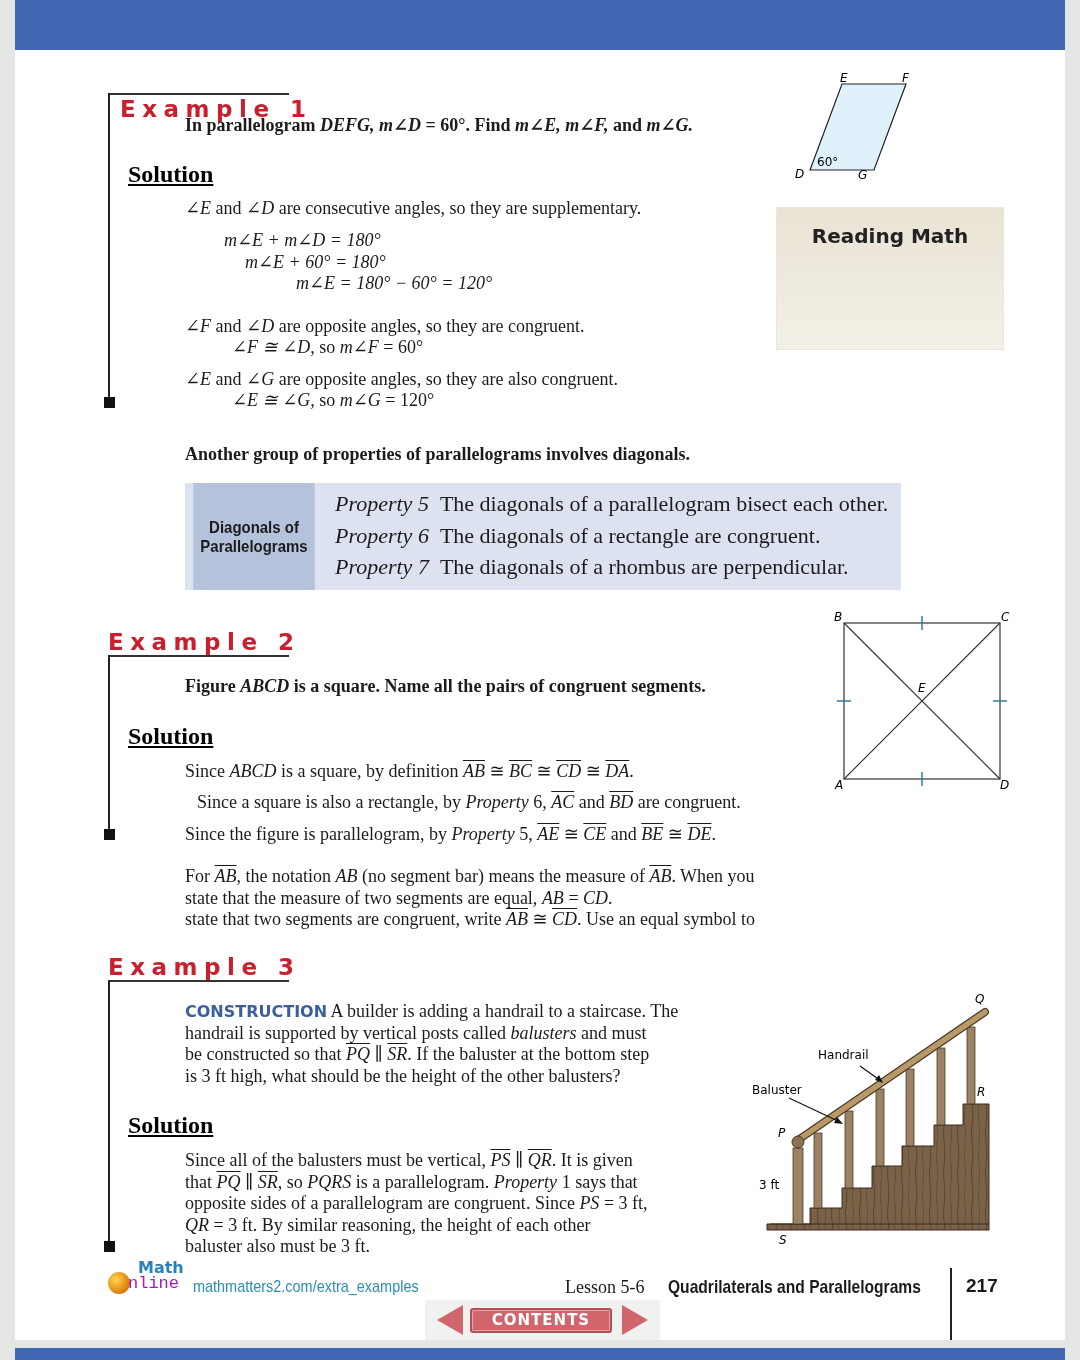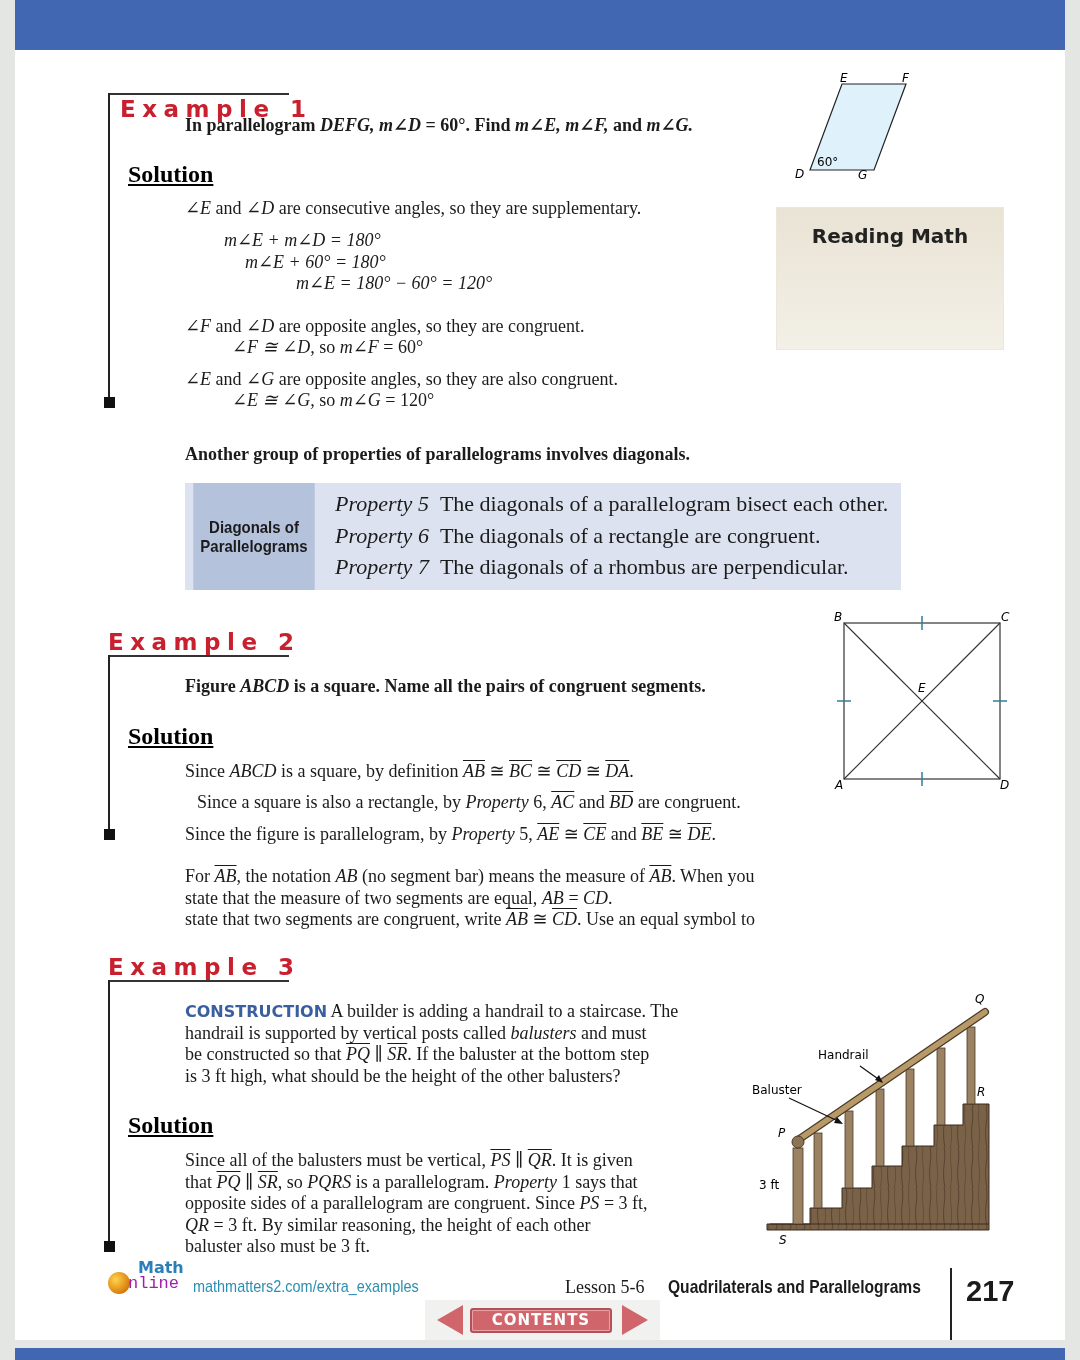--- a/index.html
+++ b/index.html
@@ -25,21 +25,21 @@
   .reading-title { font-family: "DejaVu Sans", sans-serif; font-weight: bold; font-size: 20px; color: #222; text-align: center; margin-top: 16px; }
   .reading-p { font-family: "DejaVu Sans", sans-serif; font-size: 14px; color: #222; line-height: 17px; margin: 0 0 0 14px; width: 205px; }
 
   .prop-box { left: 185px; top: 483px; width: 716px; height: 107px; background: #dde2f0; }
   .prop-head { position: absolute; left: 0; top: 0; width: 138px; height: 107px; background: #b5c2dc; display: flex; align-items: center; justify-content: center; text-align: center; font-family: "Liberation Sans", sans-serif; font-weight: bold; font-size: 17px; line-height: 19px; color: #1b1b1b; transform: scaleX(0.88); }
   .prop-row { position: absolute; left: 150px; font-size: 22px; }
 
   .footer-link { font-family: "Liberation Sans", sans-serif; color: #2a8fb0; font-size: 17px; transform: scaleX(0.85); transform-origin: left; }
   .footer-lesson { font-size: 18px; }
   .footer-title { font-family: "Liberation Sans", sans-serif; font-weight: bold; font-size: 19px; transform: scaleX(0.82); transform-origin: left; display:inline-block; }
-  .page-num { font-family: "Liberation Sans", sans-serif; font-weight: bold; font-size: 29px; }
+  .page-num { font-family: "Liberation Sans", sans-serif; font-weight: bold; font-size: 19px; }
   .contents-btn { left: 470px; top: 1308px; width: 142px; height: 25px; background: #d0666b; border: 2px solid #b55058; border-radius: 3px; color: #fff; font-family: "DejaVu Sans", sans-serif; font-weight: bold; font-size: 15px; letter-spacing: 1px; text-align: center; line-height: 21px; box-shadow: inset 0 0 0 1px #e8a2a5; }
   .label-sans { font-family: "DejaVu Sans", sans-serif; font-style: italic; font-size: 12px; }
   .label-plain { font-family: "DejaVu Sans", sans-serif; font-size: 12px; }
 </style>
 </head>
 <body>
 
 <div class="page"></div>
 <div class="top-bar"></div>
 

